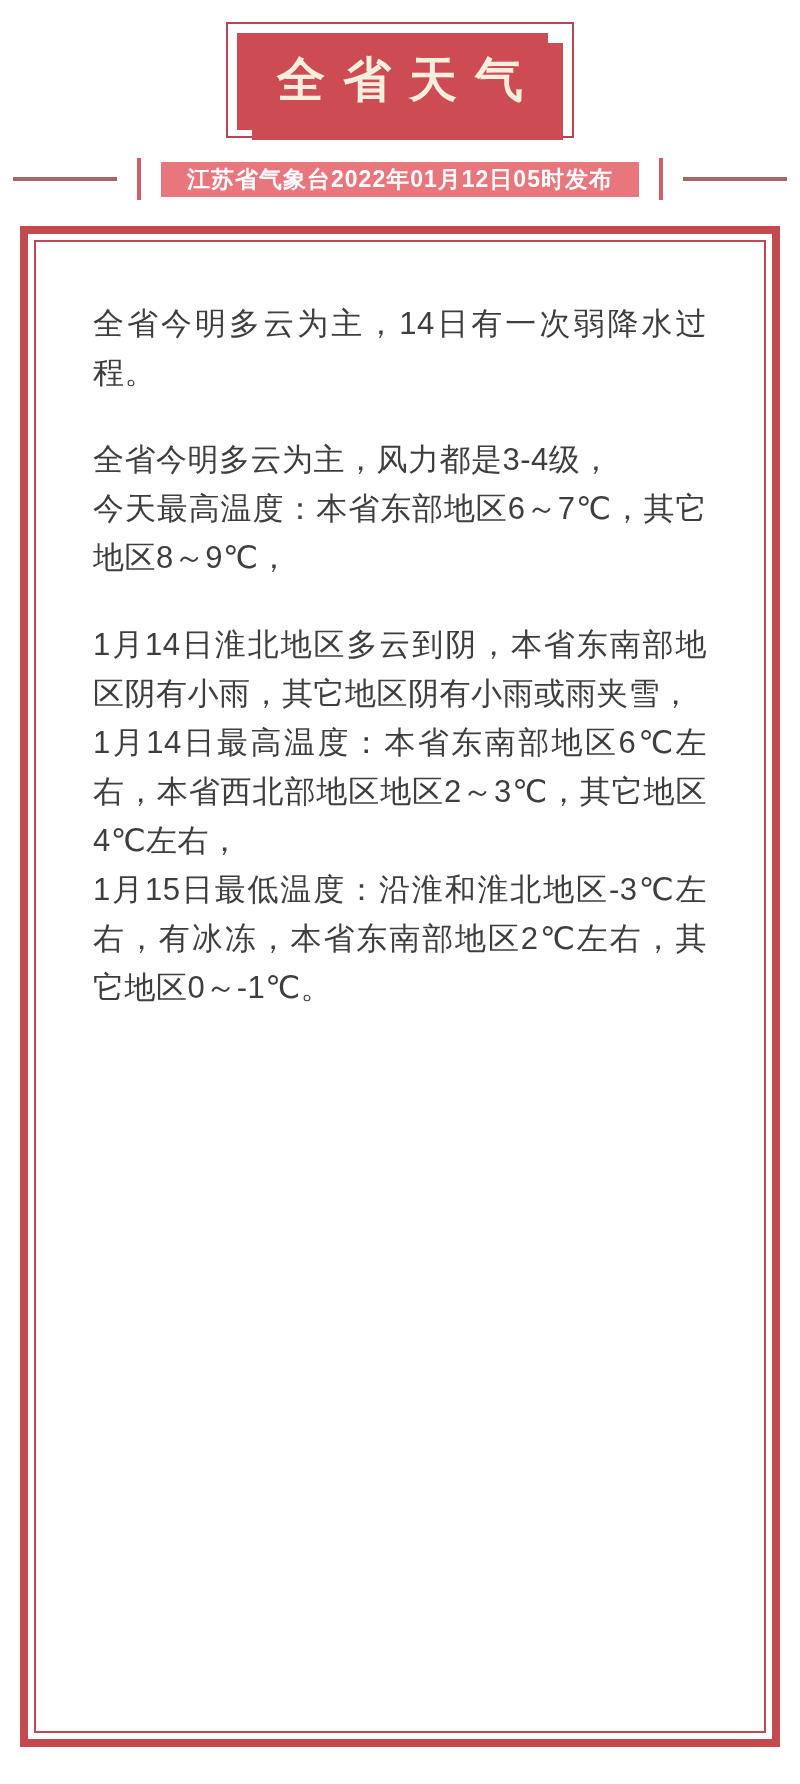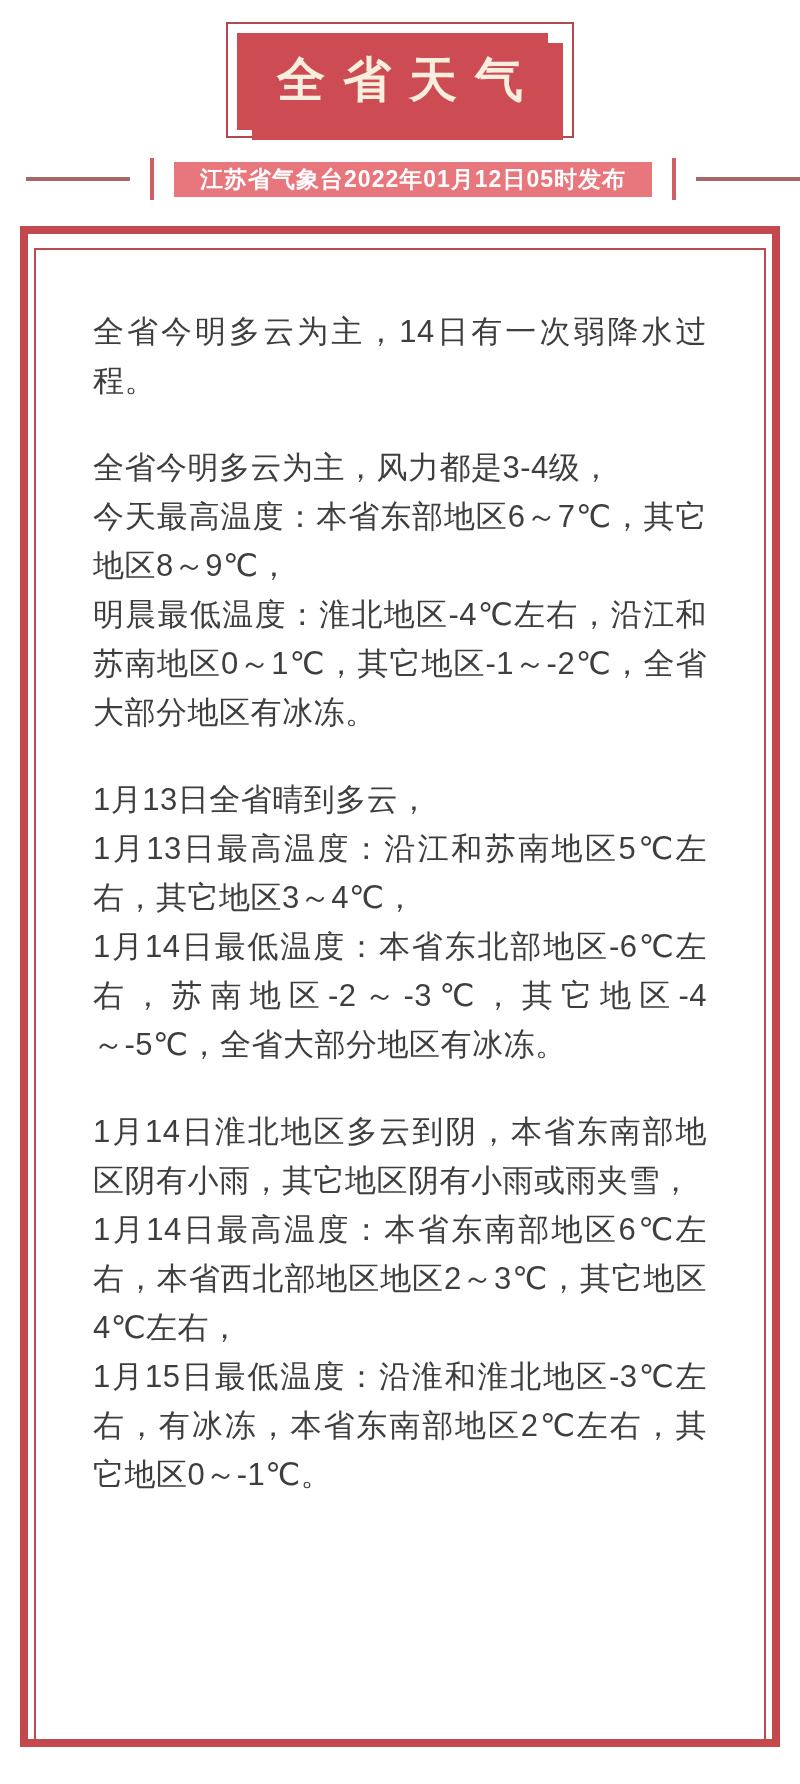--- a/index.html
+++ b/index.html
@@ -39,21 +39,21 @@
     padding-left: 18px;
     white-space: nowrap;
   }
 
   
   .banner-row {
     margin-top: 20px;
     height: 42px;
     display: flex;
     align-items: center;
-    justify-content: flex-end;
+    justify-content: center;
   }
   .banner-dash {
     width: 104px;
     height: 4px;
     background: #a96668;
   }
   .banner-bar {
     width: 4px;
     height: 42px;
     background: #d05e66;
@@ -77,21 +77,20 @@
     height: 1521px;
     margin: 26px auto 0 auto;
     border: 8px solid #c4494f;
     padding: 6px;
   }
   .content-inner {
     width: 100%;
     height: 100%;
     border: 2px solid #bc4a51;
     padding: 57px 57px 0 57px;
-    margin-top: 8px;
   }
   .para { margin: 0; }
   .para + .para { margin-top: 38px; }
   .line {
     font-size: 31px;
     line-height: 49px;
     color: #3e3e3e;
     letter-spacing: 0.5px;
     text-align: justify;
   }
@@ -116,28 +115,22 @@
 <div class="content-box">
   <div class="content-inner">
 
     <div class="para">
       <div class="line">全省今明多云为主，14日有一次弱降水过程。</div>
     </div>
 
     <div class="para">
       <div class="line">全省今明多云为主，风力都是3-4级，</div>
       <div class="line">今天最高温度：本省东部地区6～7℃，其它地区8～9℃，</div>
-      <div class="line">明晨最低温度：淮北地区-4℃左右，沿江和苏南地区0～1℃，其它地区-1～-2℃，全省大部分地区有冰冻。</div>
     </div>
 
-    <div class="para">
-      <div class="line">1月13日全省晴到多云，</div>
-      <div class="line">1月13日最高温度：沿江和苏南地区5℃左右，其它地区3～4℃，</div>
-      <div class="line">1月14日最低温度：本省东北部地区-6℃左右，苏南地区-2～-3℃，其它地区-4～-5℃，全省大部分地区有冰冻。</div>
-    </div>
 
     <div class="para">
       <div class="line">1月14日淮北地区多云到阴，本省东南部地区阴有小雨，其它地区阴有小雨或雨夹雪，</div>
       <div class="line">1月14日最高温度：本省东南部地区6℃左右，本省西北部地区地区2～3℃，其它地区4℃左右，</div>
       <div class="line">1月15日最低温度：沿淮和淮北地区-3℃左右，有冰冻，本省东南部地区2℃左右，其它地区0～-1℃。</div>
     </div>
 
   </div>
 </div>
 

